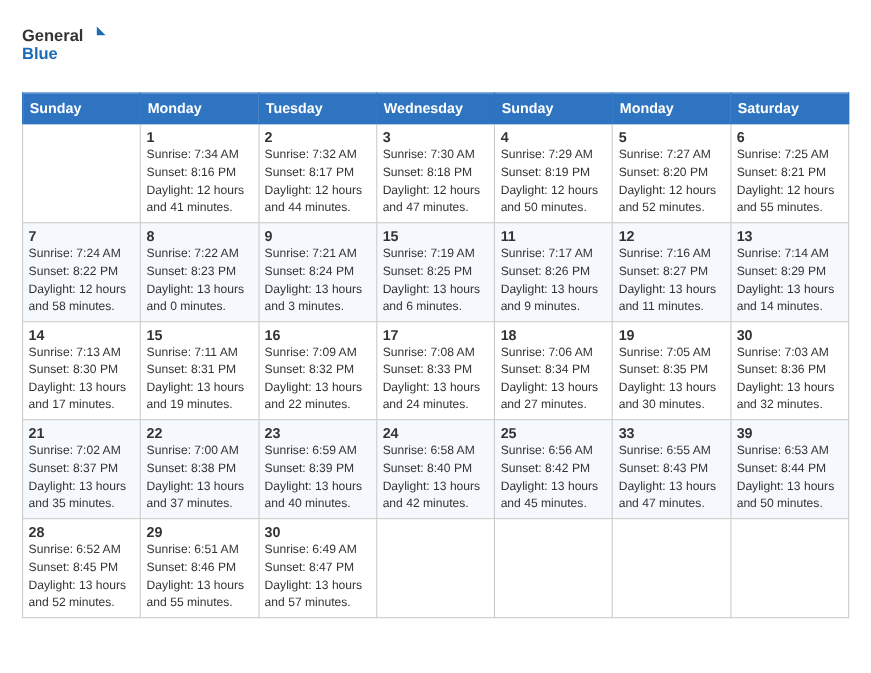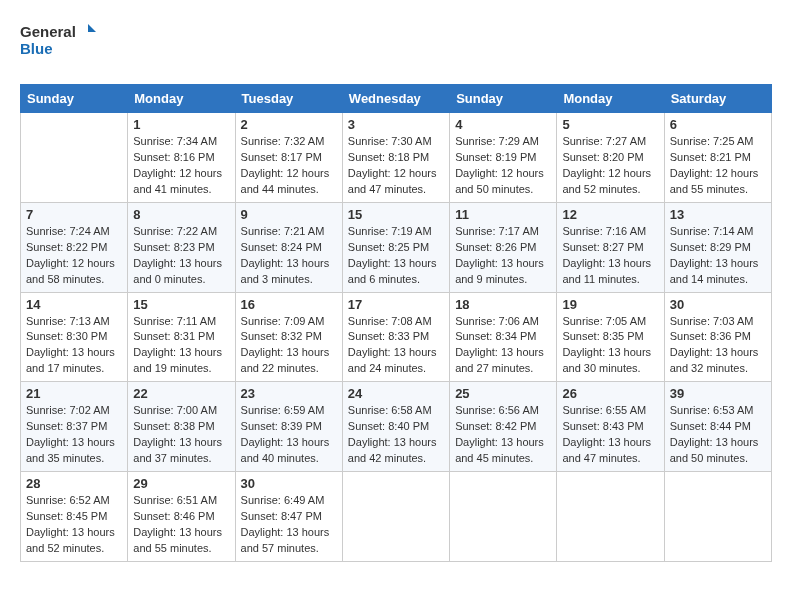--- a/index.html
+++ b/index.html
@@ -211,21 +211,21 @@
         </td>
         <td>
           <div class="day-number">24</div>
           <div class="day-info">Sunrise: 6:58 AM<br>Sunset: 8:40 PM<br>Daylight: 13 hours and 42 minutes.</div>
         </td>
         <td>
           <div class="day-number">25</div>
           <div class="day-info">Sunrise: 6:56 AM<br>Sunset: 8:42 PM<br>Daylight: 13 hours and 45 minutes.</div>
         </td>
         <td>
-          <div class="day-number">26</div>
+          <div class="day-number">33</div>
           <div class="day-info">Sunrise: 6:55 AM<br>Sunset: 8:43 PM<br>Daylight: 13 hours and 47 minutes.</div>
         </td>
         <td>
           <div class="day-number">39</div>
           <div class="day-info">Sunrise: 6:53 AM<br>Sunset: 8:44 PM<br>Daylight: 13 hours and 50 minutes.</div>
         </td>
       </tr>
       <tr>
         <td>
           <div class="day-number">28</div>

